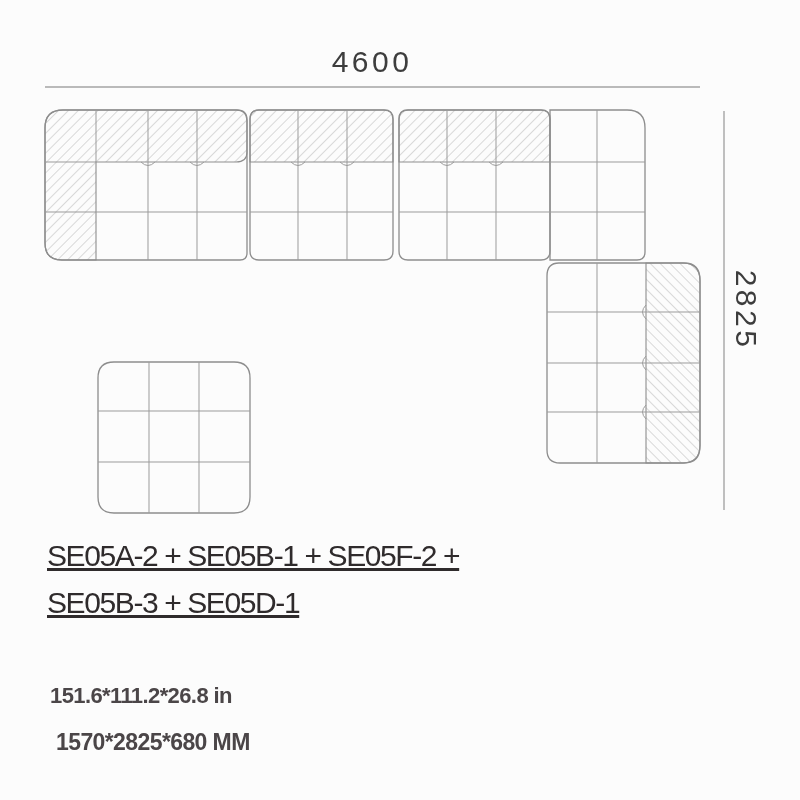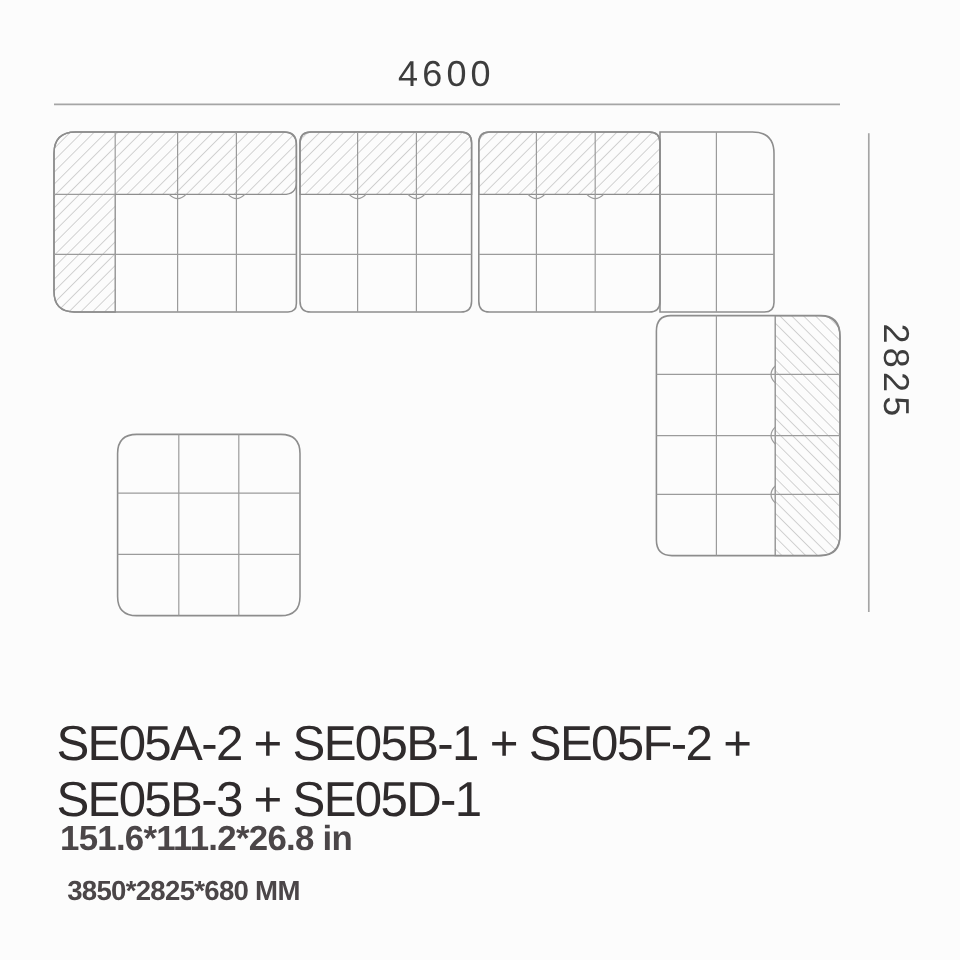--- a/index.html
+++ b/index.html
@@ -21,27 +21,28 @@
   .hatch-line { stroke: var(--hatch, #b6b6b6); stroke-width: 1; }
   .dim-line  { stroke: var(--dimension-line, #a5a5a5); stroke-width: 1.4; }
   .dim-text  {
     fill: var(--dimension-text, #3d3d3d);
     font-family: "Liberation Sans", sans-serif;
     font-size: 30px; letter-spacing: 3.5px;
   }
 
   
   .product-title {
-    position: absolute; left: 47px; top: 596px;
-    font-size: 41px; line-height: 47px; letter-spacing: -1.4px;
+    position: absolute; left: 47px; top: 532px;
+    font-size: 30px; line-height: 47px; letter-spacing: -1.4px;
     color: var(--title-text, #2f2b2c);
     white-space: nowrap;
+    text-decoration: underline;
   }
   .spec { position: absolute; font-weight: 700; color: var(--spec-text, #4b4648); white-space: nowrap; }
-  .spec-in { left: 50px; top: 683px; font-size: 29px; letter-spacing: -0.6px; }
+  .spec-in { left: 50px; top: 683px; font-size: 22px; letter-spacing: -0.6px; }
   .spec-mm { left: 56px; top: 729px; font-size: 23px; letter-spacing: -0.6px; }
 </style>
 </head>
 <body>
 
 <div class="canvas">
 
   <svg class="diagram" width="800" height="545" viewBox="0 0 800 545">
     <defs>
       <pattern id="hatchA" patternUnits="userSpaceOnUse" width="7" height="7" patternTransform="rotate(45)">
@@ -126,15 +127,15 @@
       <path class="scallop" d="M 646,405 Q 639,412 646,419"></path>
     </g>
   </svg>
 
   <div class="product-title">
     <div>SE05A-2 + SE05B-1 + SE05F-2 +</div>
     <div>SE05B-3 + SE05D-1</div>
   </div>
 
   <div class="spec spec-in">151.6*111.2*26.8 in</div>
-  <div class="spec spec-mm">3850*2825*680 MM</div>
+  <div class="spec spec-mm">1570*2825*680 MM</div>
 
 </div>
 
 </body></html>

